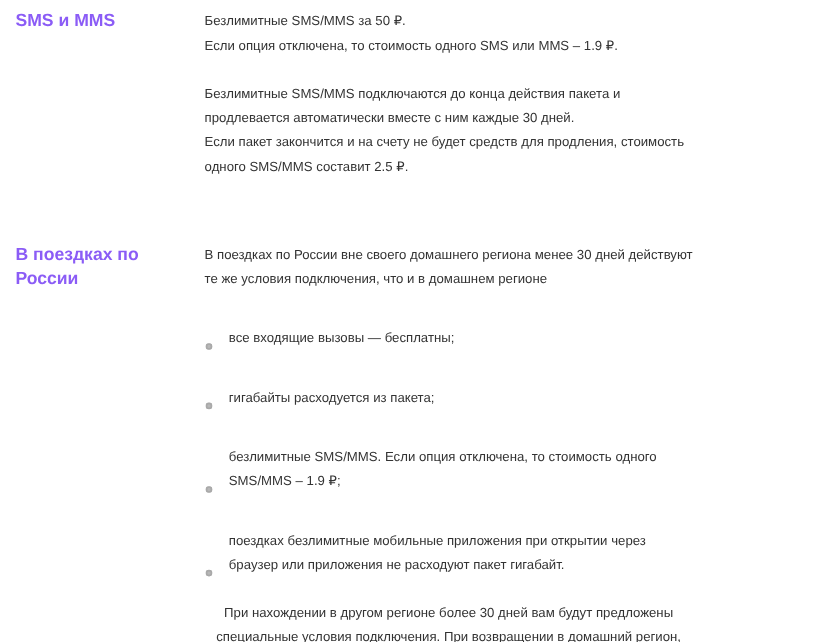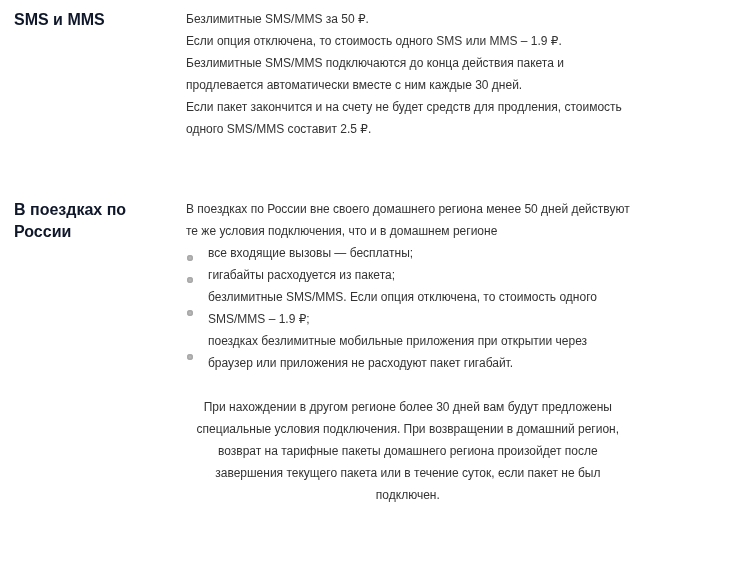--- a/index.html
+++ b/index.html
@@ -24,43 +24,45 @@
   }
   .row--travel {
     margin-top: 58px;
   }
   .term {
     flex: 0 0 172px;
     width: 172px;
     font-size: 16px;
     line-height: 22px;
     font-weight: bold;
-    color: #0f172a;
+    color: #8b5cf6;
     padding-top: 1px;
   }
   .definition {
     flex: 0 1 auto;
     max-width: 555px;
     font-size: 12px;
     line-height: 22px;
   }
   .para {
     margin: 0;
     white-space: pre-line;
   }
   .para + .para {
+    margin-top: 22px;
   }
   .bullets {
     list-style: none;
     margin: 0;
     padding: 0;
   }
   .bullets li {
     display: flex;
-    align-items: center;
+    align-items: flex-end;
+    margin-top: 32px;
   }
   .dot {
     flex: 0 0 6px;
     width: 6px;
     height: 6px;
     margin: 9px 15px 0 1px;
     border-radius: 50%;
     background: #b7b7b7;
     box-shadow: inset 0 0 0 1.5px #a9a9a9;
   }
@@ -86,21 +88,21 @@
       <p class="para">Безлимитные SMS/MMS подключаются до конца действия пакета и
 продлевается автоматически вместе с ним каждые 30 дней.
 Если пакет закончится и на счету не будет средств для продления, стоимость
 одного SMS/MMS составит 2.5 ₽.</p>
     </div>
   </section>
 
   <section class="row row--travel">
     <div class="term">В поездках по России</div>
     <div class="definition">
-      <p class="para">В поездках по России вне своего домашнего региона менее 50 дней действуют
+      <p class="para">В поездках по России вне своего домашнего региона менее 30 дней действуют
 те же условия подключения, что и в домашнем регионе</p>
       <ul class="bullets">
         <li>
           <span class="dot"></span>
           <span class="bullet-text">все входящие вызовы — бесплатны;</span>
         </li>
         <li>
           <span class="dot"></span>
           <span class="bullet-text">гигабайты расходуется из пакета;</span>
         </li>

